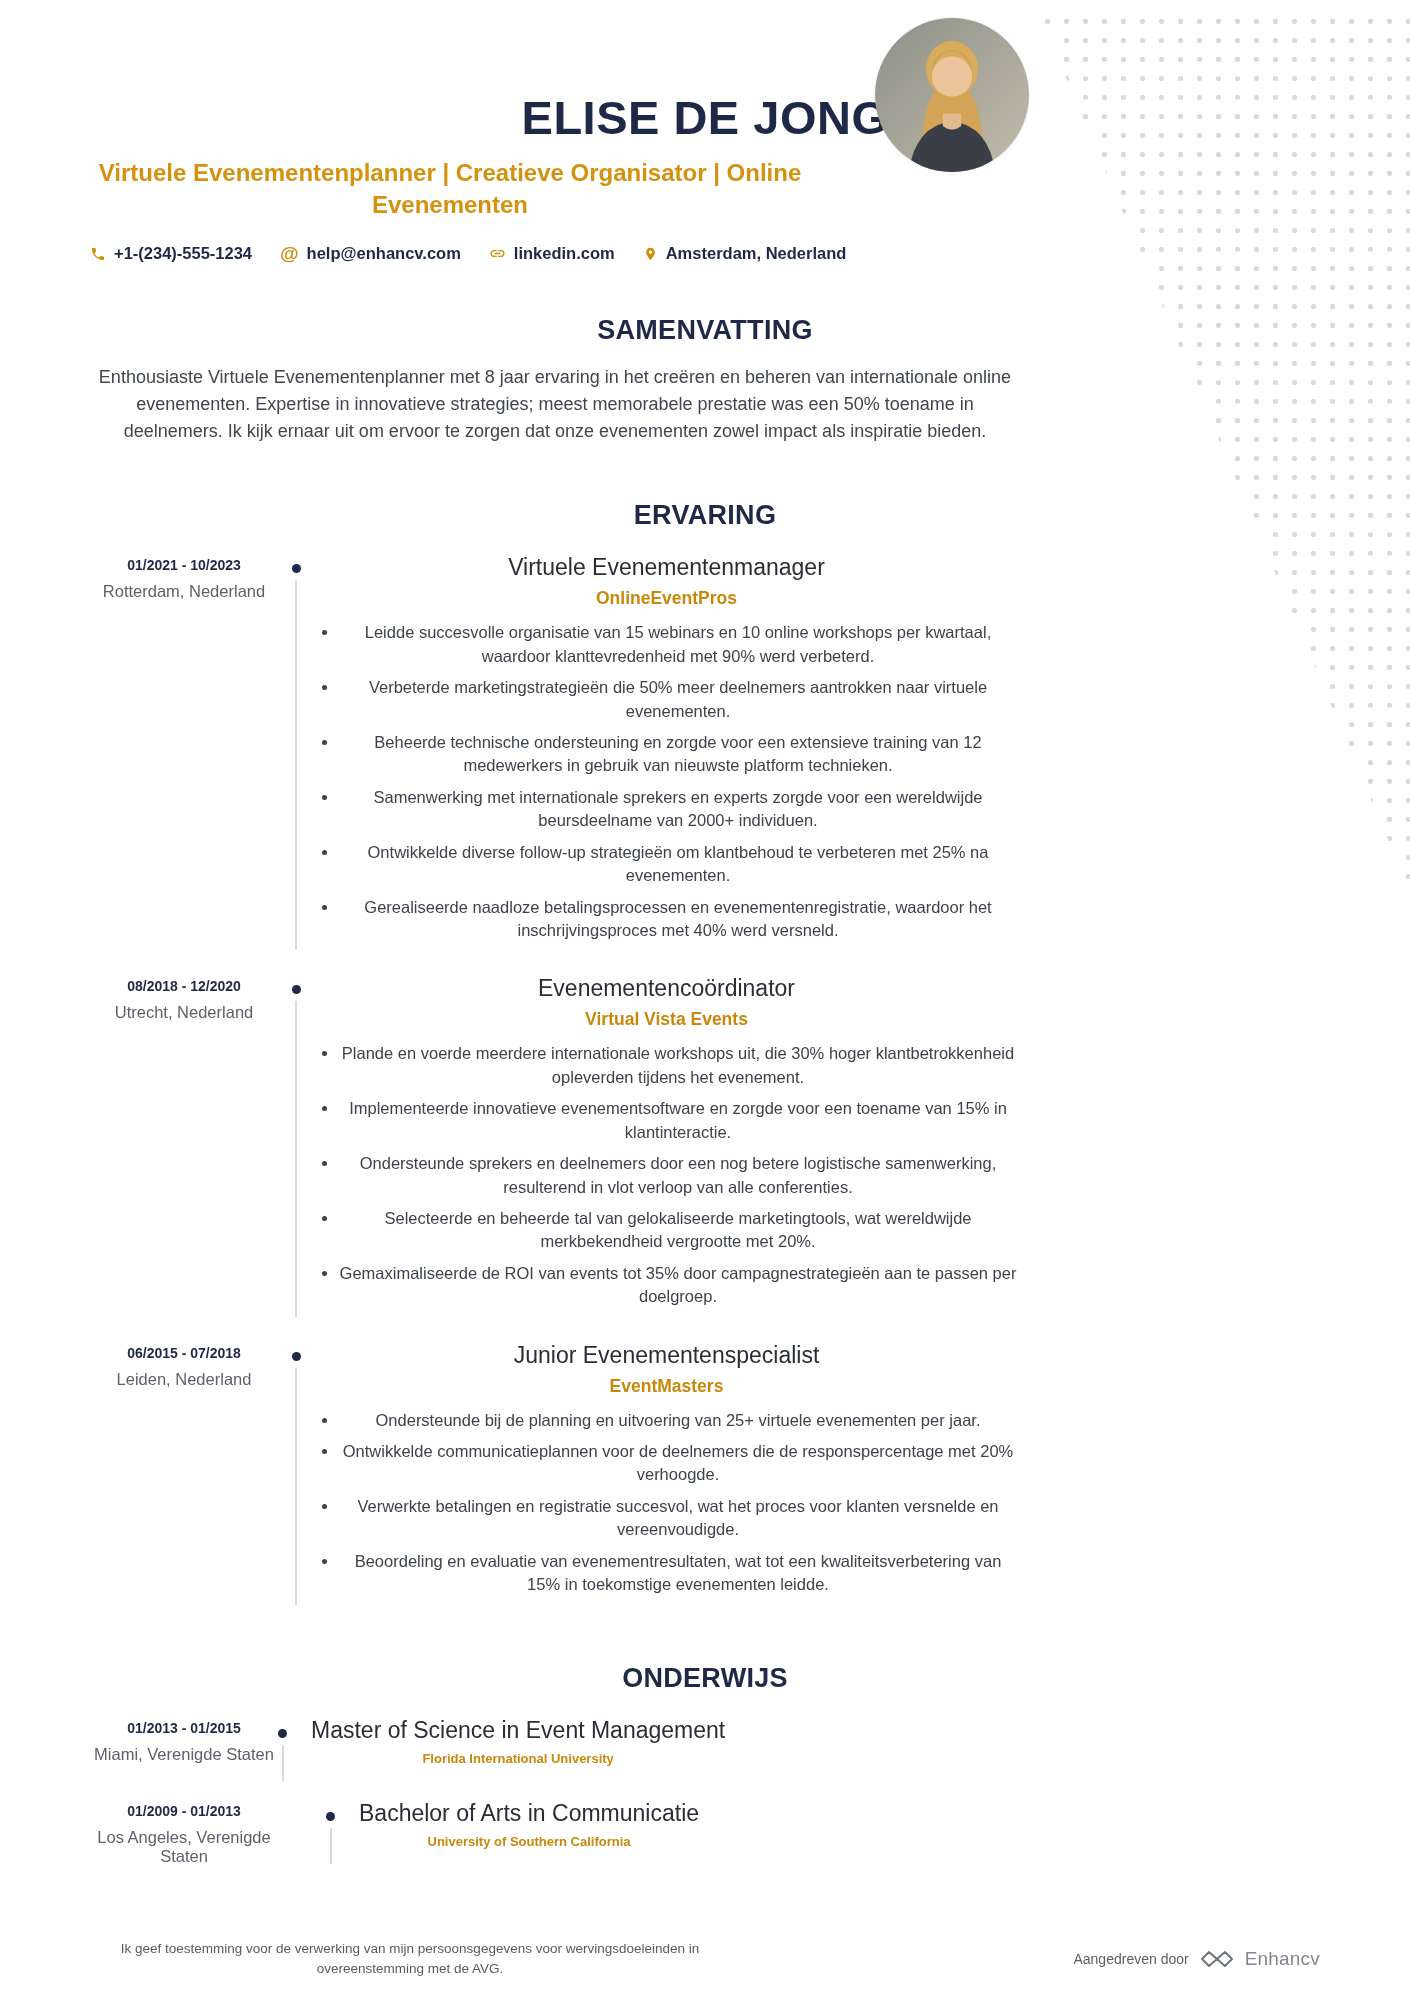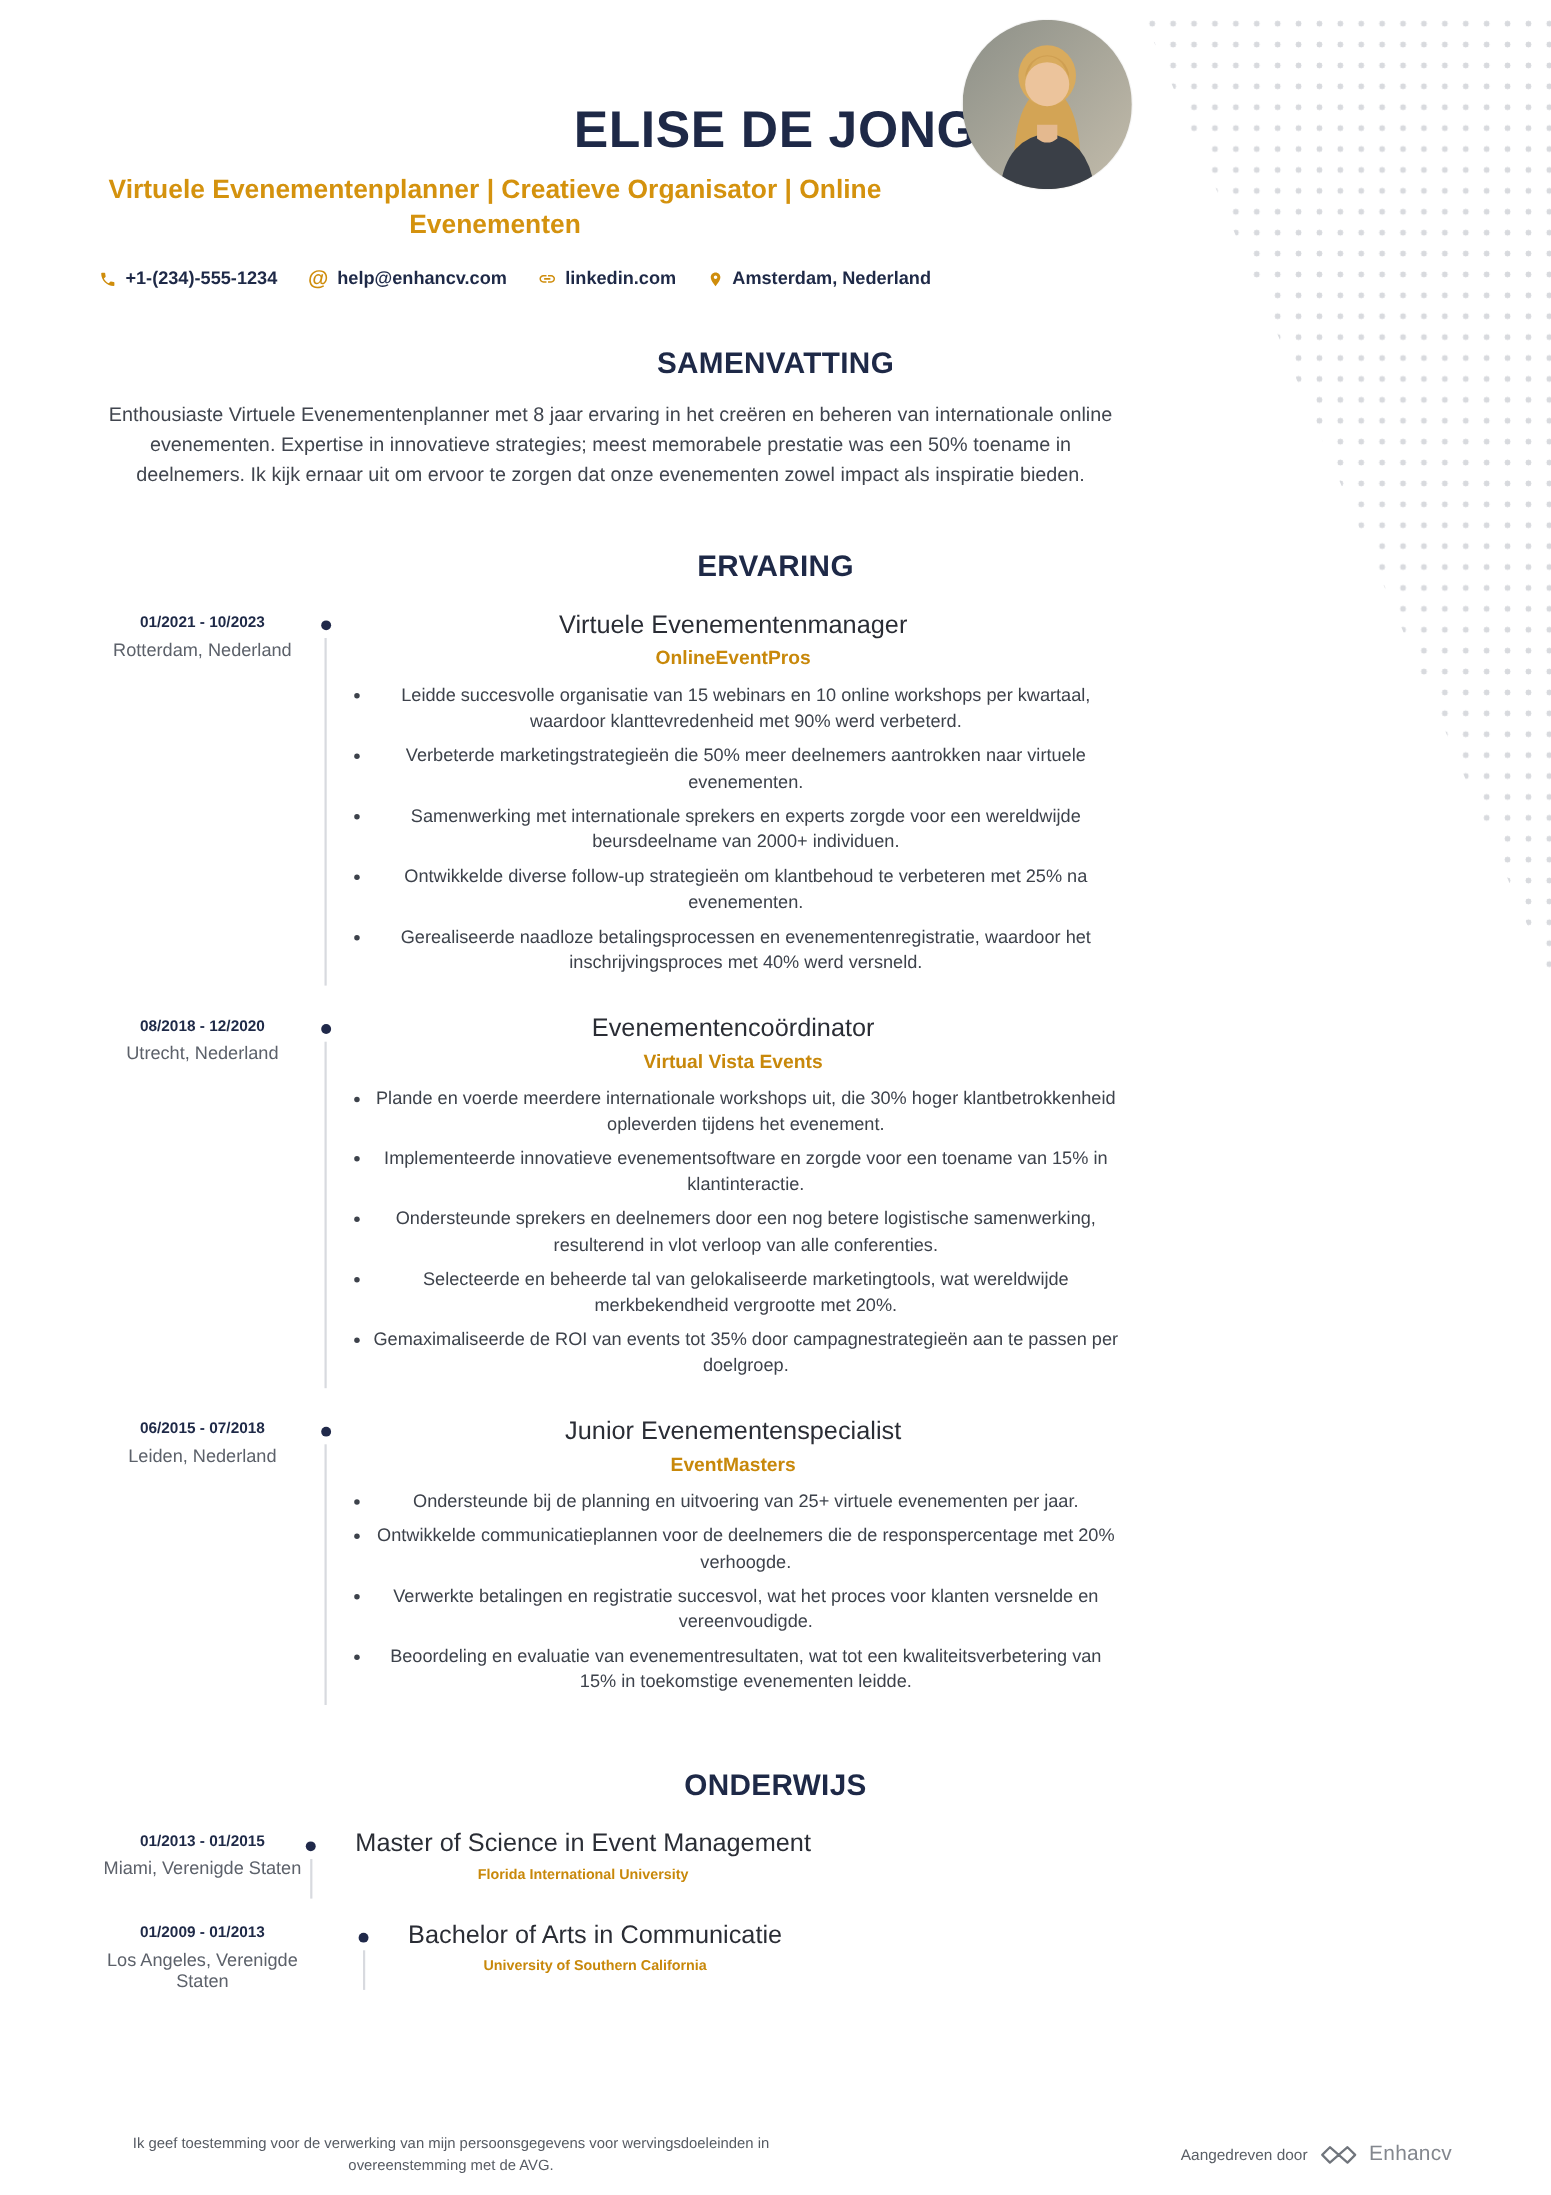--- a/index.html
+++ b/index.html
@@ -132,21 +132,21 @@
     background: #3d424b;
   }
 
   .education { margin-top: 58px; }
   .education .section-heading { margin-bottom: 26px; }
   .edu-entry {
     display: grid;
     grid-template-columns: 188px 1fr;
     margin-bottom: 22px;
   }
-  .edu-right { display: flex; gap: 36px; }
+  .edu-right { display: flex; gap: 24px; }
   .edu-right.offset { margin-left: 48px; }
   .edu-right .timeline { padding-top: 9px; }
   .degree { font-size: 23px; font-weight: 500; color: #2a2d35; margin-top: -3px; }
   .school { margin-top: 7px; font-size: 13px; font-weight: 700; color: #c8880a; }
 
   
   footer {
     position: absolute;
     left: 90px; right: 90px; bottom: 28px;
     display: flex;
@@ -237,20 +237,21 @@
         <div class="timeline">
             <span class="tdot"></span>
             <span class="tline"></span>
           </div>
         <div class="entry-body">
           <h3 class="job-title">Virtuele Evenementenmanager</h3>
           <div class="company">OnlineEventPros</div>
           <ul class="bullets">
             <li>Leidde succesvolle organisatie van 15 webinars en 10 online workshops per kwartaal, waardoor klanttevredenheid met 90% werd verbeterd.</li>
             <li>Verbeterde marketingstrategieën die 50% meer deelnemers aantrokken naar virtuele evenementen.</li>
+            <li>Beheerde technische ondersteuning en zorgde voor een extensieve training van 12 medewerkers in gebruik van nieuwste platform technieken.</li>
             <li>Samenwerking met internationale sprekers en experts zorgde voor een wereldwijde beursdeelname van 2000+ individuen.</li>
             <li>Ontwikkelde diverse follow-up strategieën om klantbehoud te verbeteren met 25% na evenementen.</li>
             <li>Gerealiseerde naadloze betalingsprocessen en evenementenregistratie, waardoor het inschrijvingsproces met 40% werd versneld.</li>
           </ul>
         </div>
       </article>
 
       <article class="entry">
         <div class="entry-left">
           <div class="dates">08/2018 - 12/2020</div>

